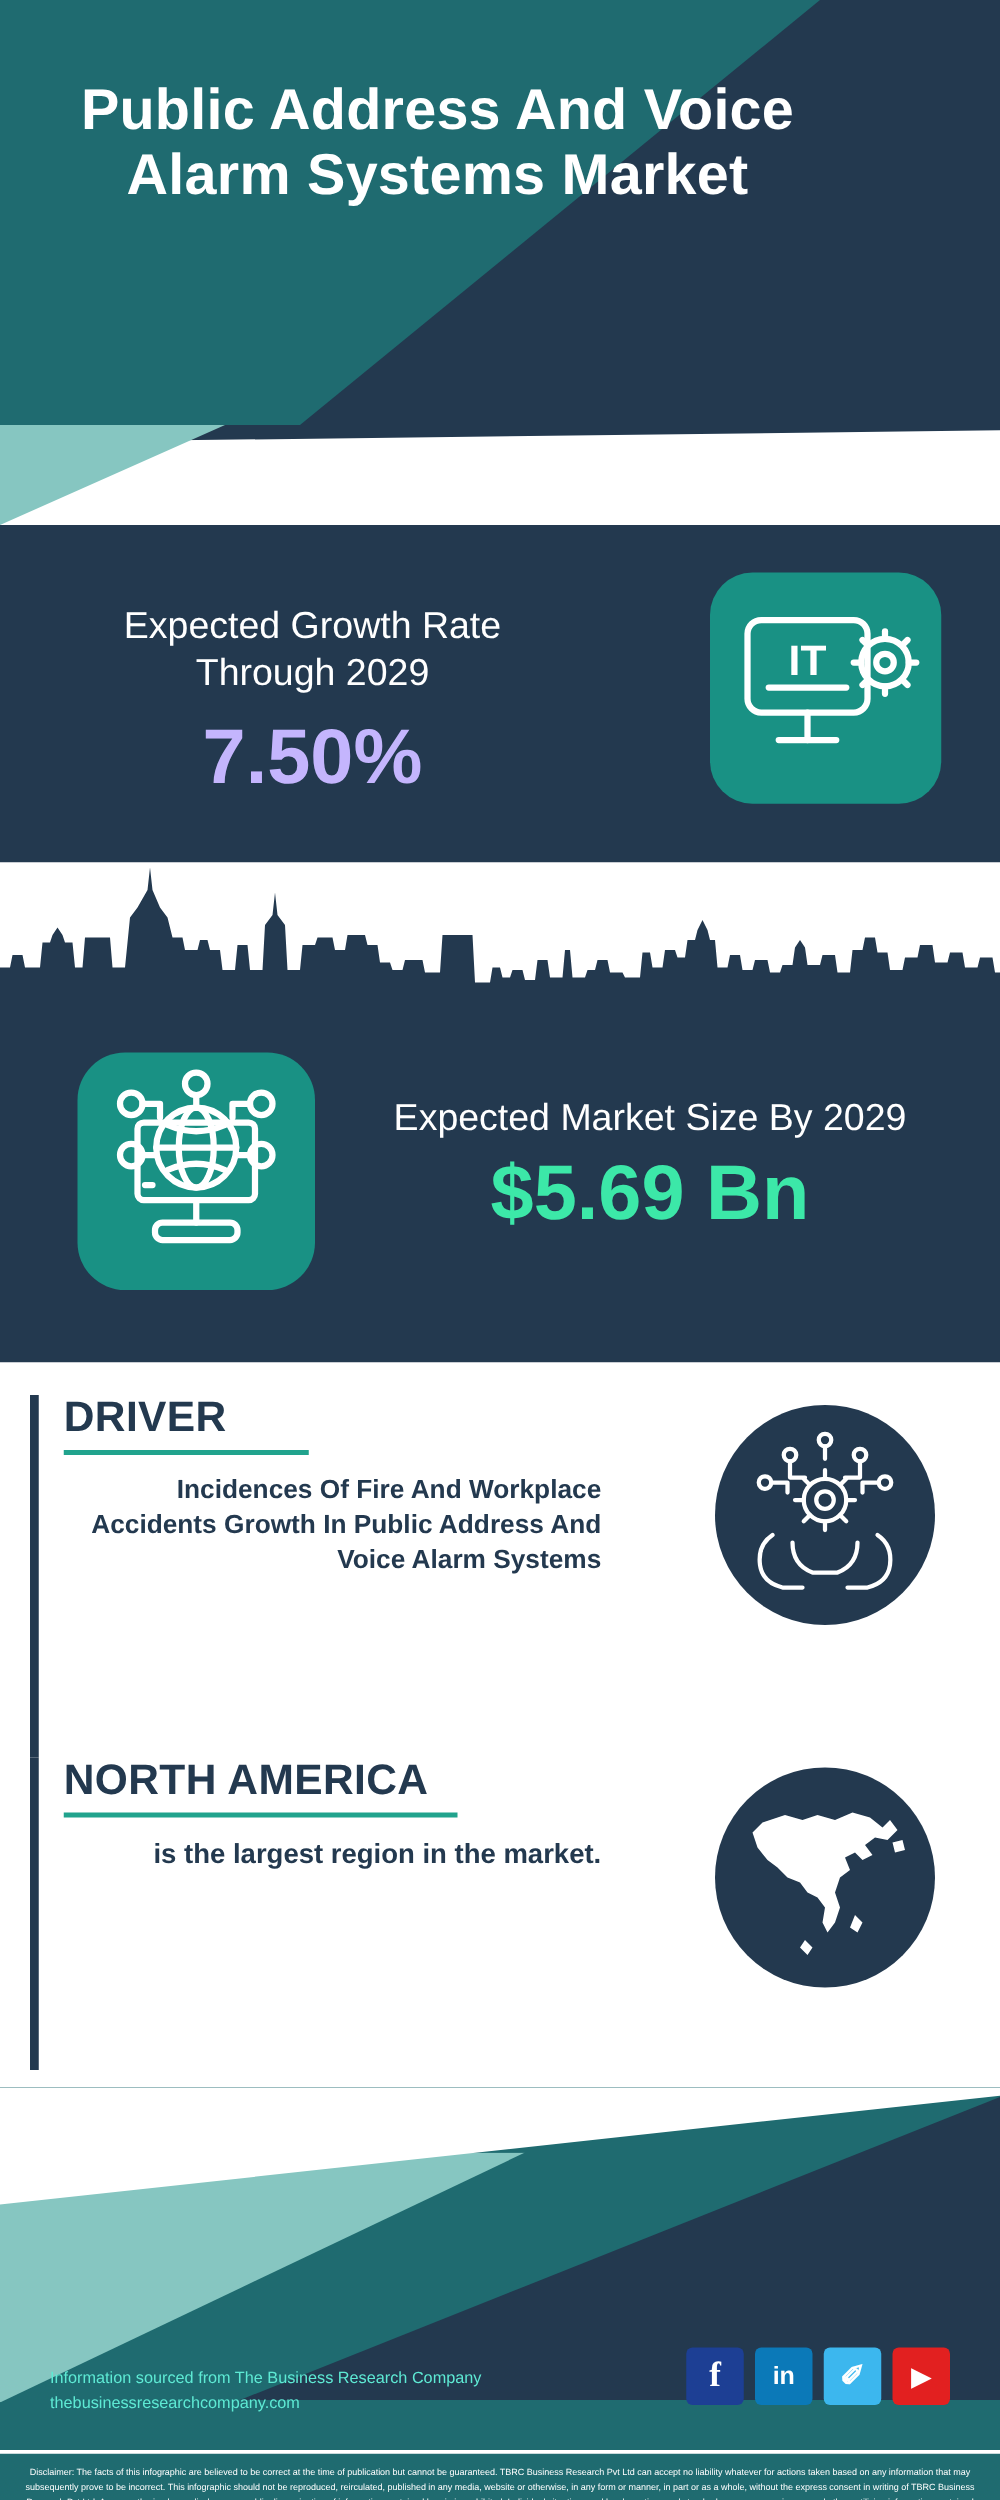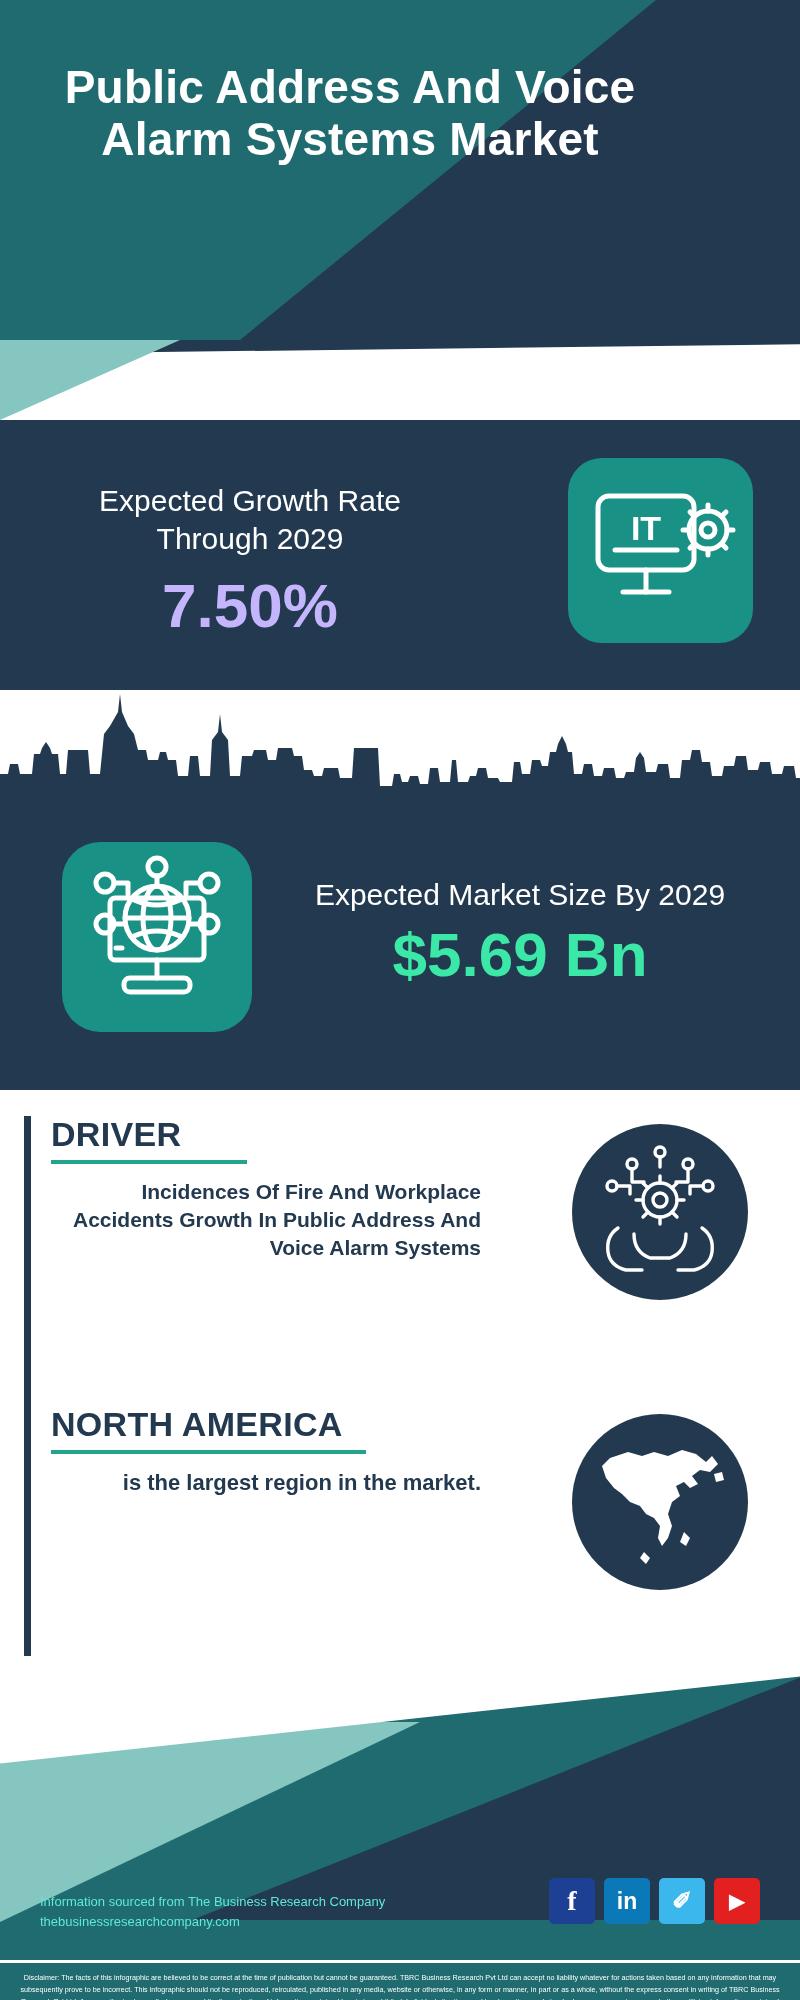--- a/index.html
+++ b/index.html
@@ -62,21 +62,21 @@
         clip-path:polygon(0 0,100% 0,100% 5%,0 72%);}
   .footer .darktri{position:absolute;left:0;top:0;width:800px;height:250px;background:#23394f;
         clip-path:polygon(100% 3%,100% 100%,24% 100%);}
   .footer .lighttri{position:absolute;left:0;top:52px;width:420px;height:200px;background:#86c6c1;
         clip-path:polygon(0 0,100% 0,0 100%);}
   .source-block{position:absolute;left:40px;top:222px;}
   .source-line{color:#5eead4;font-size:13px;line-height:1.55;}
   .social{position:absolute;right:40px;top:208px;display:flex;gap:9px;}
   .sbtn{width:46px;height:46px;border-radius:5px;display:flex;align-items:center;justify-content:center;color:#fff;font-weight:bold;}
   .sbtn.fb{background:#1d3f94;font-size:28px;font-family:"Liberation Serif",serif;}
-  .sbtn.li{background:#0b79b8;font-size:23px;}
+  .sbtn.li{background:#0b79b8;font-size:20px;}
   .sbtn.tw{background:#3cb7ee;font-size:24px;}
   .sbtn.yt{background:#e22020;font-size:20px;}
   .disclaimer{position:absolute;left:0;top:290px;width:800px;background:#1f6b70;padding:9px 14px 10px 14px;box-sizing:border-box;
         border-top:3px solid #ffffff;}
   .disclaimer p{margin:0;color:#ffffff;font-size:7.2px;line-height:1.65;text-align:center;}
 </style>
 </head>
 <body>
 
 <div class="page">

